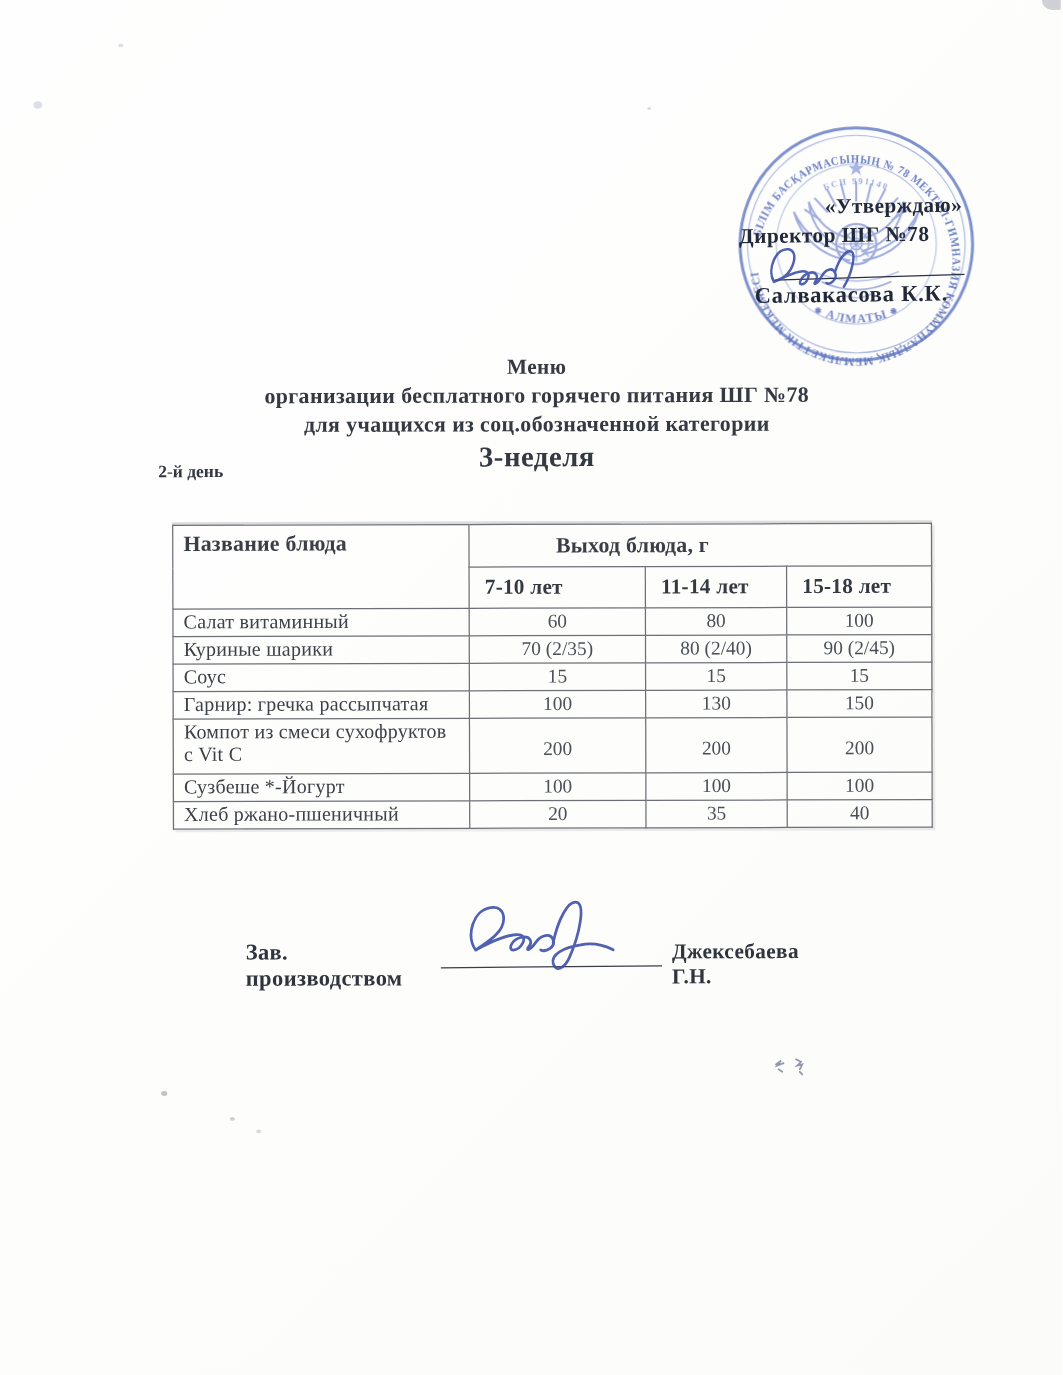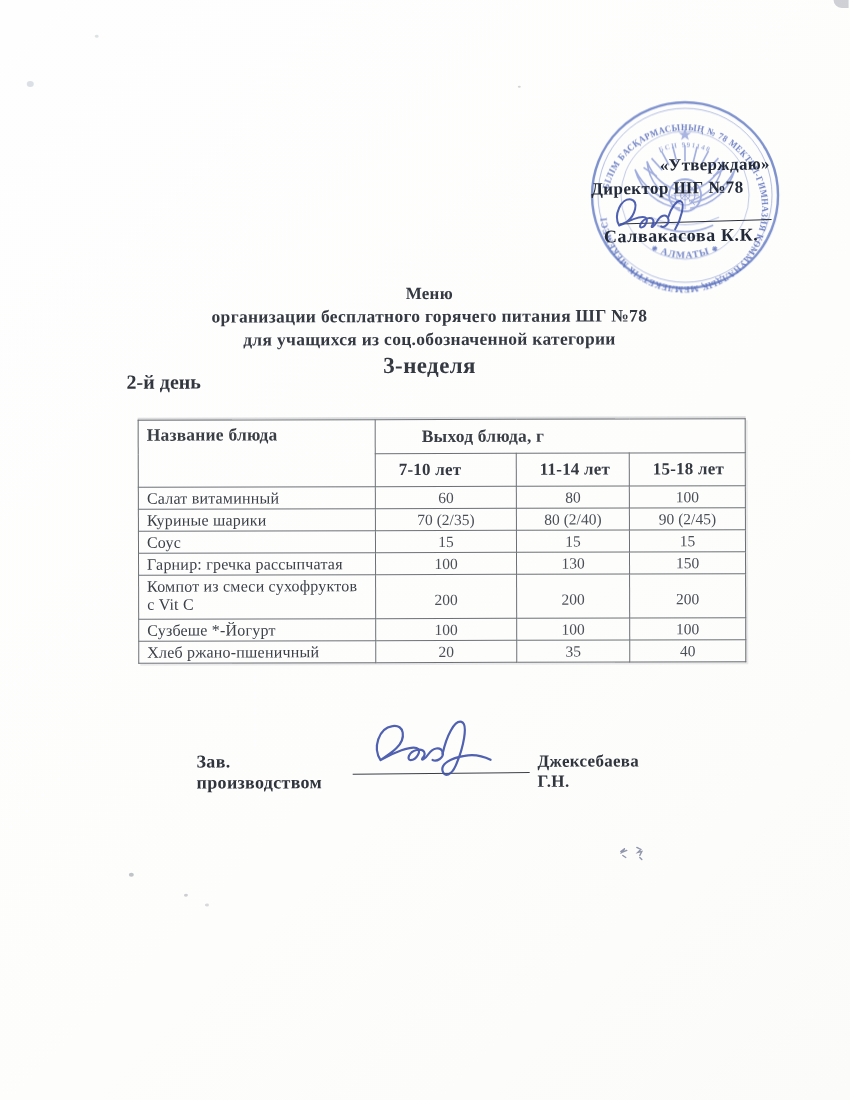--- a/index.html
+++ b/index.html
@@ -18,33 +18,33 @@
   .approval .ap-line2{font-size:17px;font-weight:bold;margin-top:3px;letter-spacing:.4px;white-space:nowrap;}
   .approval .ap-rule{position:absolute;left:28px;top:66px;width:152px;border-bottom:1.6px solid #2b3140;transform:rotate(-1deg);}
   .approval .ap-name{position:absolute;left:12px;top:70px;font-size:18px;font-weight:bold;letter-spacing:.6px;white-space:nowrap;}
   .stamp-sig{position:absolute;left:612px;top:190px;width:96px;height:48px;}
 
   
   .title-block{position:absolute;left:95px;top:284px;width:670px;text-align:center;color:#343942;}
   .t1{font-size:17px;font-weight:bold;letter-spacing:.3px;}
   .t2,.t3{font-size:17.5px;font-weight:bold;letter-spacing:.3px;margin-top:2px;}
   .t-week{font-size:23px;font-weight:bold;margin-top:3px;letter-spacing:.4px;}
-  .day-label{position:absolute;left:127px;top:370px;font-size:20px;font-weight:bold;color:#32373f;text-align:right;}
+  .day-label{position:absolute;left:127px;top:370px;font-size:14px;font-weight:bold;color:#32373f;text-align:right;}
 
   
   .menu-table{
     position:absolute;left:138px;top:419px;width:607px;
     border-collapse:collapse;table-layout:fixed;
     color:#3a3f46;
   }
   .menu-table th,.menu-table td{border:1px solid #6d7176;overflow:hidden;}
   .menu-table{border:1.6px solid #595d62;box-shadow:0 -2px 0 rgba(130,132,136,.28),2px 2px 0 rgba(150,152,156,.18);}
   th.dish-head{font-size:17.5px;font-weight:bold;text-align:left;vertical-align:top;padding:4px 6px 0 8px;letter-spacing:.2px;margin-left:25px;}
-  th.yield-head{font-size:17.5px;font-weight:bold;text-align:left;padding-left:46px;height:31px;letter-spacing:.2px;}
-  th.age{font-size:17px;font-weight:bold;text-align:left;padding-left:23px;height:30px;letter-spacing:.2px;color:#353a42;}
+  th.yield-head{font-size:17.5px;font-weight:bold;text-align:left;padding-left:69px;height:31px;letter-spacing:.2px;}
+  th.age{font-size:17px;font-weight:bold;text-align:left;padding-left:12px;height:30px;letter-spacing:.2px;color:#353a42;}
   td.dish{font-size:16px;text-align:left;padding:1px 12px 1px 8px;color:#3c4148;letter-spacing:.2px;}
   td.val{font-size:15.5px;text-align:center;color:#4b5057;}
   tr.r{height:22px;}
   tr.tall{height:44px;}
   tr.tall td.dish{vertical-align:top;padding-top:2px;margin-top:9px;}
   tr.tall td.val{vertical-align:bottom;padding-bottom:9px;}
 
   
   .footer{position:absolute;left:0;top:0;}
   .f-role{position:absolute;left:196px;top:751px;font-size:18px;font-weight:bold;color:#2f343d;letter-spacing:.3px;}

